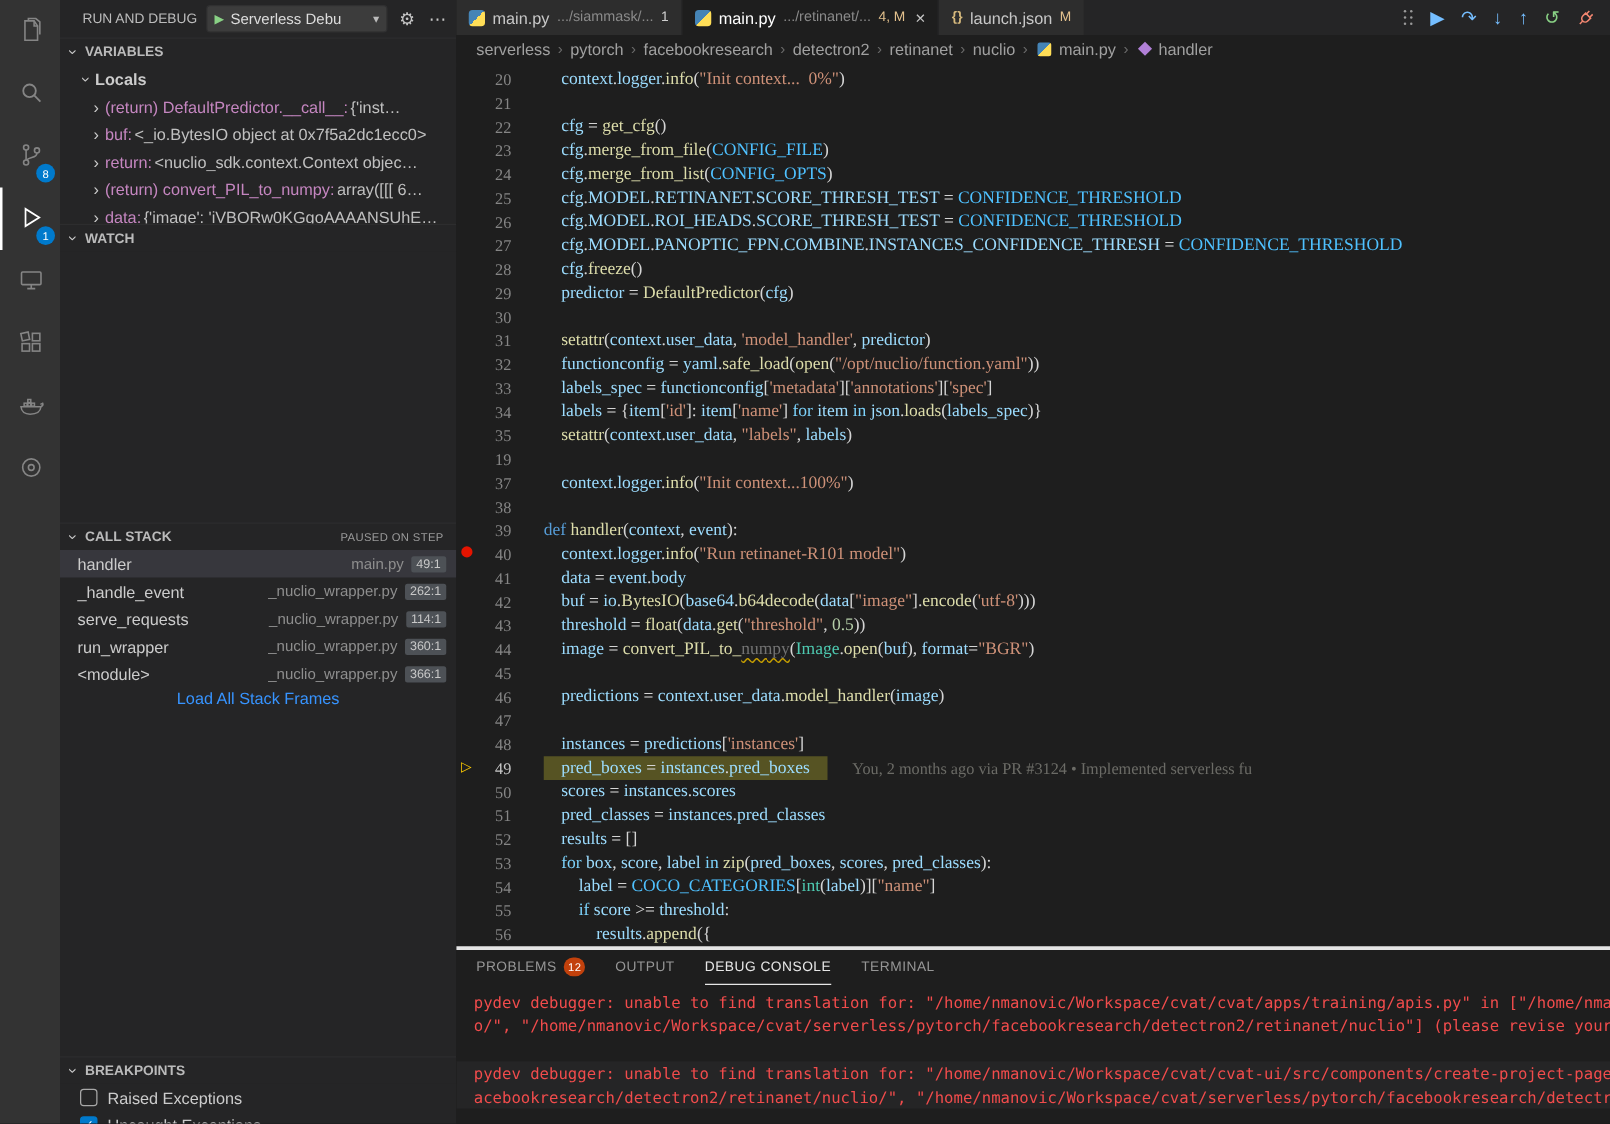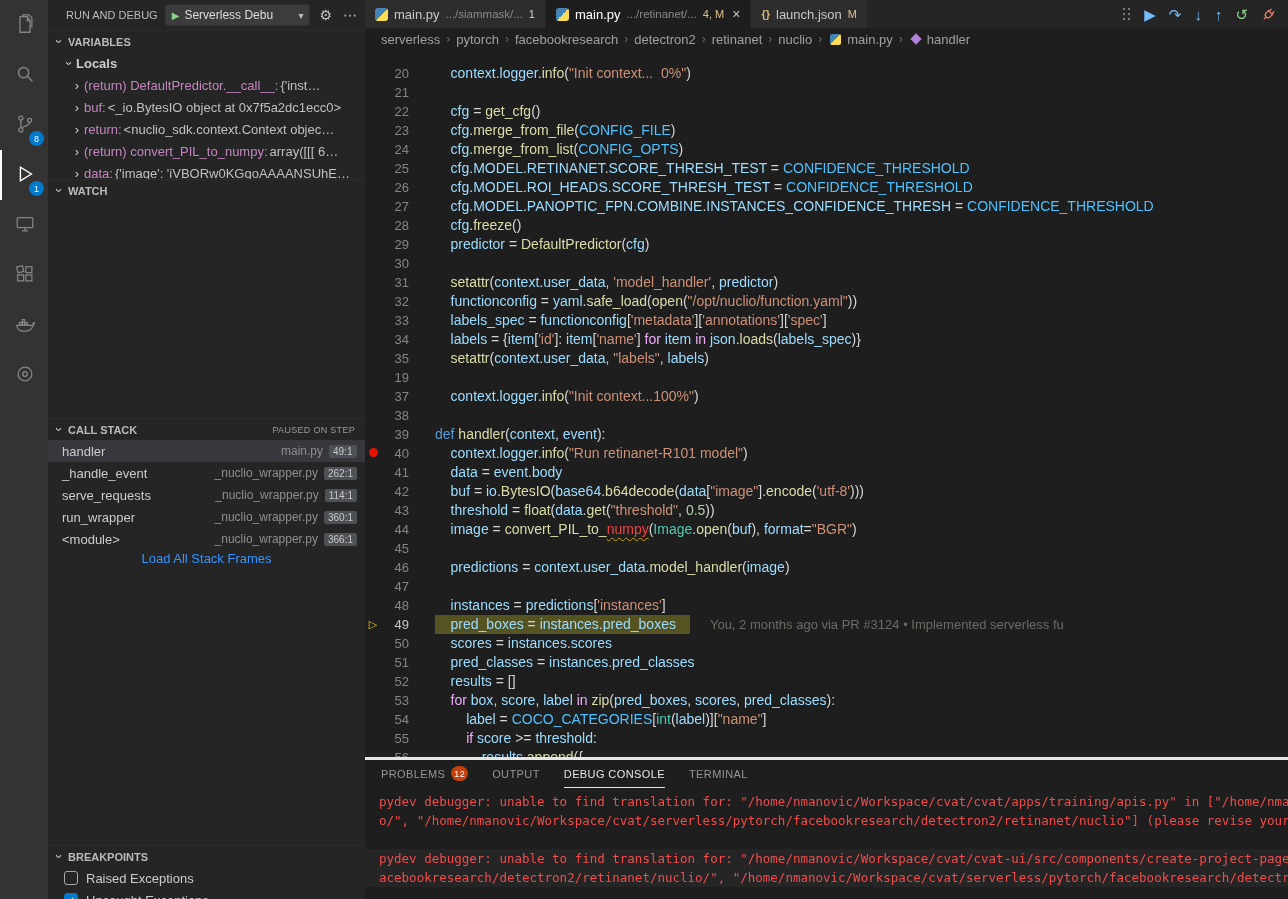--- a/index.html
+++ b/index.html
@@ -64,36 +64,36 @@
     box-shadow:0 5px 0 #9a9a9a,0 10px 0 #9a9a9a,5px 0 0 #9a9a9a,5px 5px 0 #9a9a9a,5px 10px 0 #9a9a9a}
   .dt-btn{font-size:15px;line-height:1;cursor:pointer;display:flex;align-items:center}
   .blue{color:#75beff}.green{color:#89d185}.red{color:#f48771}
 
   .breadcrumbs{position:absolute;top:28px;left:0;right:0;height:22px;display:flex;align-items:center;padding-left:16px;color:#a0a0a0;font-size:13px;gap:3px;background:#1e1e1e;white-space:nowrap;overflow:hidden}
   .crumb-sep{color:#6a6a6a;font-size:12px;margin:0 3px}
   .crumb{cursor:pointer}
   .crumb-py{width:11px;height:11px;border-radius:2px;background:linear-gradient(135deg,#4584b6 50%,#ffde57 50%);margin:0 3px 0 2px}
   .crumb-method{width:8px;height:8px;background:#b180d7;transform:rotate(45deg);margin:0 4px 0 3px}
 
-  .editor{position:absolute;top:64px;left:0;right:0;height:707px;overflow:hidden;font-family:Liberation Sans, sans-serif;font-size:14px;line-height:19px;background:#1e1e1e}
+  .editor{position:absolute;top:54px;left:0;right:0;height:707px;overflow:hidden;font-family:Liberation Serif, serif;font-size:14px;line-height:19px;background:#1e1e1e}
   .cline{height:19px;display:flex;align-items:center;white-space:pre}
   .ln-margin{width:16px;flex:none;text-align:center;font-size:11px;line-height:19px}
   .bp-dot{display:inline-block;width:9px;height:9px;border-radius:50%;background:#e51400}
   .cur-arrow{color:#ffcc00;font-size:11px}
   .ln-num{width:28px;flex:none;text-align:right;color:#858585;font-size:13px}
   .cur .ln-num{color:#c6c6c6}
   .codetxt{margin-left:26px;white-space:pre}
   .cur .codetxt{background:#565323;padding-right:14px}
   .blame{color:#6b6b66;margin-left:20px;font-size:13px;white-space:pre}
   .tk-w{color:#d4d4d4}
   .tk-v{color:#9cdcfe}
   .tk-f{color:#dcdcaa}
-  .tk-fu{color:#ef4444;text-decoration:underline wavy #c8a000 1px;text-underline-offset:3px}
+  .tk-fu{color:#737373;text-decoration:underline wavy #c8a000 1px;text-underline-offset:3px}
   .tk-s{color:#ce9178}
-  .tk-k{color:#f0abfc}
+  .tk-k{color:#7dd3fc}
   .tk-kd{color:#569cd6}
   .tk-c{color:#4fc1ff}
   .tk-n{color:#b5cea8}
   .tk-t{color:#4ec9b0}
 
   
   .panel{position:absolute;left:0;right:0;top:757px;bottom:0;background:#1e1e1e;border-top:3px solid #e5e5e5}
   .ptabs{height:28px;display:flex;align-items:center;gap:24px;padding-left:16px}
   .ptab{font-size:11px;color:#969696;letter-spacing:.4px;height:100%;display:flex;align-items:center;gap:6px;cursor:pointer;border-bottom:1px solid transparent}
   .ptab.active{color:#e7e7e7;border-bottom-color:#e7e7e7}

